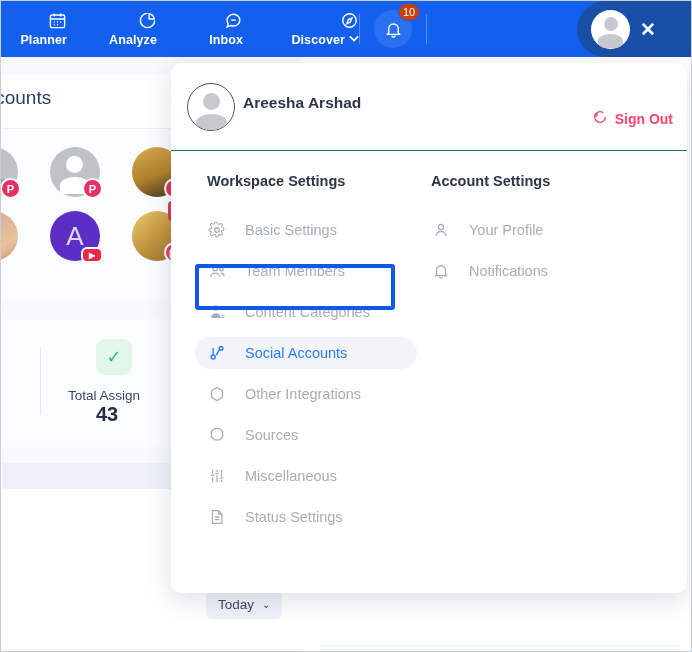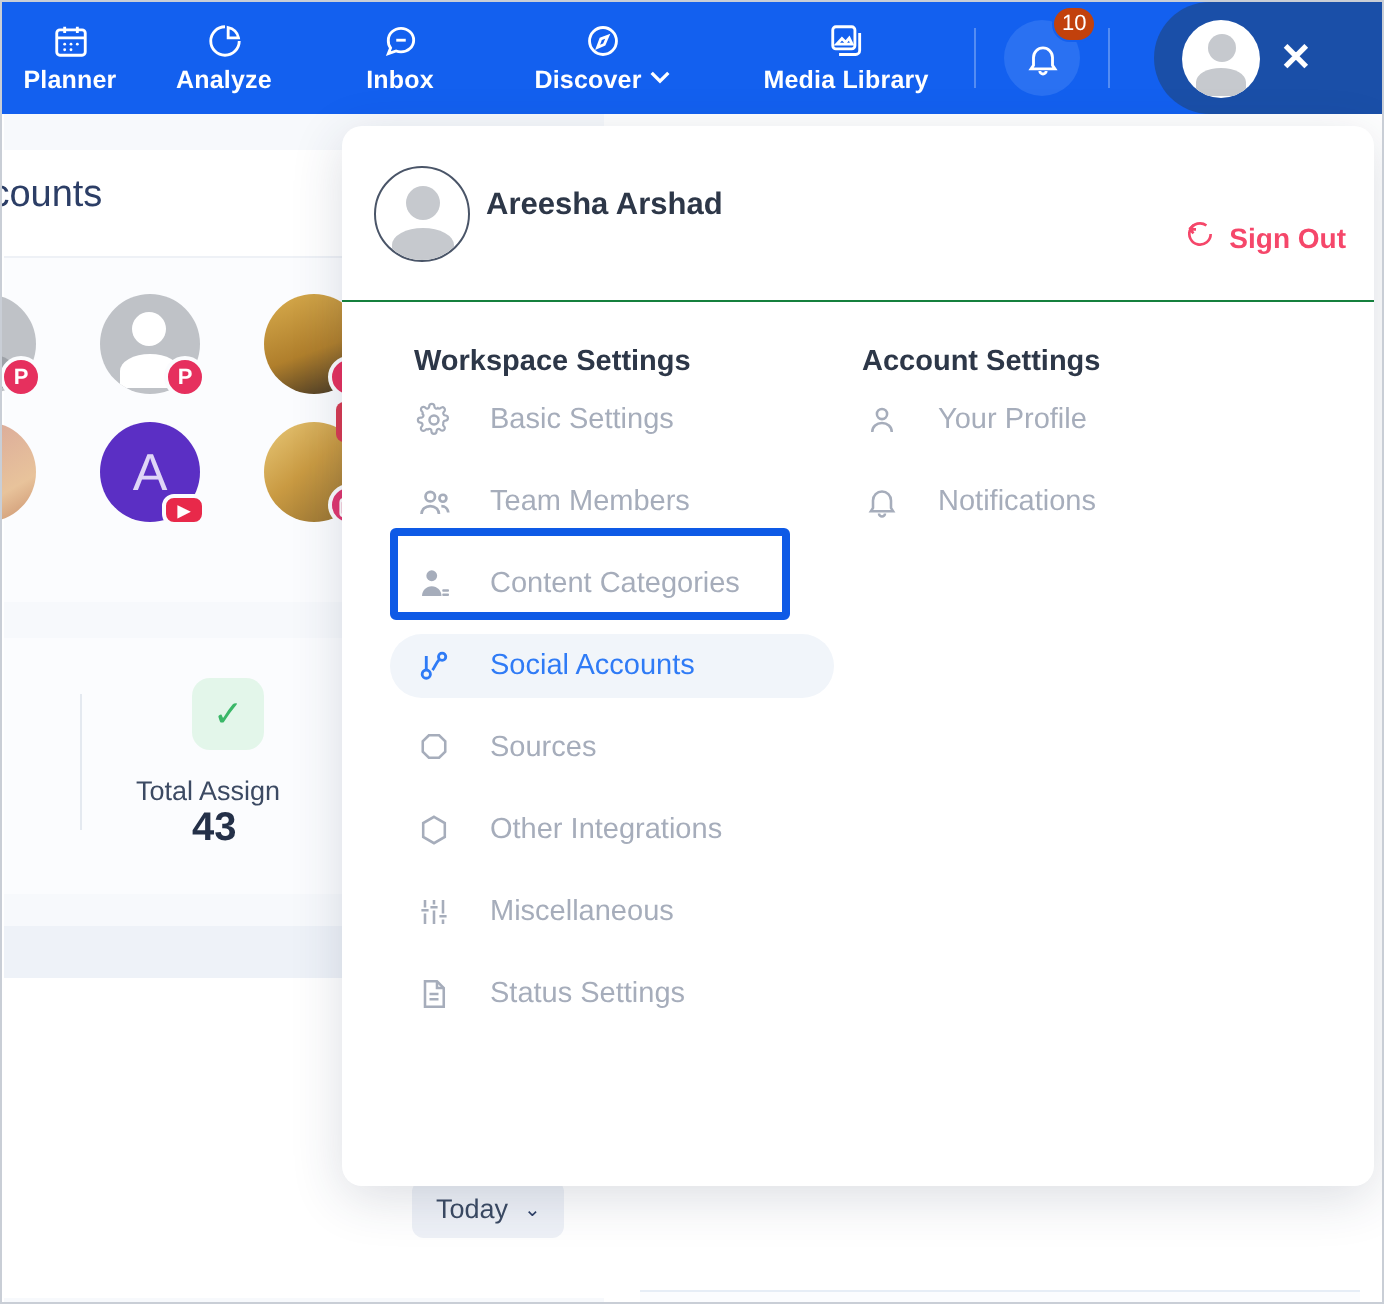--- a/index.html
+++ b/index.html
@@ -19,21 +19,21 @@
 
   
   #topnav {
     position: absolute; left: 0; top: 0;
     width: 692px; height: 56px;
     background: #1360ef;
     display: flex; align-items: stretch;
   }
   .nav-item {
     display: flex; flex-direction: column;
-    align-items: center; justify-content: center;
+    align-items: flex-end; justify-content: center;
     color: #ffffff;
     gap: 3px;
     cursor: pointer;
     user-select: none;
   }
   .nav-item .nav-ico { height: 19px; display: flex; align-items: center; }
   .nav-label {
     font-size: 12.5px; font-weight: bold; color:#fff;
     letter-spacing: .1px; white-space: nowrap;
     display: flex; align-items: center; gap: 4px;
@@ -212,21 +212,21 @@
     color:#f5476a; font-size: 14px; font-weight:bold;
     cursor:pointer;
   }
 
   #dd-body { display:flex; padding: 22px 0 0 0; position:relative; }
   .dd-col { position:relative; }
   #col-workspace { width: 248px; padding-left: 36px; }
   #col-account   { width: 268px; padding-left: 12px; }
   .col-title {
     font-size: 14.5px; font-weight:bold; color:#2d3748;
-    margin-bottom: 5px;
+    margin-bottom: 25px;
   }
   .dd-item {
     display:flex; align-items:center; gap: 18px;
     height: 32px; margin-bottom: 9px;
     font-size: 14.5px; color:#a6adbb;
     cursor:pointer; position:relative;
     border-radius: 16px;
   }
   .dd-item .dd-ico {
     width: 20px; display:flex; align-items:center; justify-content:center;
@@ -371,30 +371,20 @@
       <span class="nav-label">
         <span>Discover</span>
         <span class="nav-caret">
           <svg width="10" height="7" viewBox="0 0 12 8" fill="none" stroke="#fff" stroke-width="2">
               <path d="M1 1.5L6 6.5L11 1.5"></path>
             </svg>
         </span>
       </span>
     </div>
 
-    <div class="nav-item" id="nav-medialib">
-      <span class="nav-ico">
-        <svg width="19" height="19" viewBox="0 0 24 24" fill="none" stroke="#fff" stroke-width="1.8">
-          <rect x="3" y="3" width="14" height="14" rx="2"></rect>
-          <path d="M5.5 14l3.3-3.6 2.4 2.4 2.2-2.6 1.8 3.8z"></path>
-          <path d="M20 7v11a2.5 2.5 0 0 1-2.5 2.5H7"></path>
-        </svg>
-      </span>
-      <span class="nav-label">Media Library</span>
-    </div>
 
     <div class="nav-divider"></div>
 
     <div id="bell-wrap">
       <div id="bell-circle">
         <svg width="19" height="19" viewBox="0 0 24 24" fill="none" stroke="#fff" stroke-width="1.8">
           <path d="M18 16V11a6 6 0 1 0-12 0v5l-1.5 2.2h15z"></path>
             <path d="M10 19.5a2 2 0 0 0 4 0"></path>
         </svg>
       </div>
@@ -478,33 +468,33 @@
               <path d="M14.6 7.4c-2 2-2.6 4.6-4.2 6.6M6.5 13.9V5"></path>
             </svg>
           </span>
           <span>Social Accounts</span>
         </div>
 
 
         <div class="dd-item">
           <span class="dd-ico">
             <svg width="18" height="18" viewBox="0 0 24 24" fill="none" stroke="currentColor" stroke-width="1.7">
+              <path d="M12 3.2l7.2 4.2v9.2L12 20.8 4.8 16.6V7.4z"></path>
+            </svg>
+          </span>
+          <span>Other Integrations</span>
+        </div>
+
+        <div class="dd-item">
+          <span class="dd-ico">
+            <svg width="18" height="18" viewBox="0 0 24 24" fill="none" stroke="currentColor" stroke-width="1.7">
               <path d="M8.6 3.5h6.8l4.1 4.1v6.8l-4.1 4.1H8.6l-4.1-4.1V7.6z"></path>
             </svg>
           </span>
           <span>Sources</span>
-        </div>
-
-        <div class="dd-item">
-          <span class="dd-ico">
-            <svg width="18" height="18" viewBox="0 0 24 24" fill="none" stroke="currentColor" stroke-width="1.7">
-              <path d="M12 3.2l7.2 4.2v9.2L12 20.8 4.8 16.6V7.4z"></path>
-            </svg>
-          </span>
-          <span>Other Integrations</span>
         </div>
 
         <div class="dd-item">
           <span class="dd-ico">
             <svg width="18" height="18" viewBox="0 0 24 24" fill="none" stroke="currentColor" stroke-width="1.7">
               <path d="M6 4v5M6 13v7M12 4v3M12 11v9M18 4v9M18 17v3"></path>
               <path d="M3.6 10.8h4.8M9.6 8.8h4.8M15.6 14.8h4.8"></path>
             </svg>
           </span>
           <span>Miscellaneous</span>

